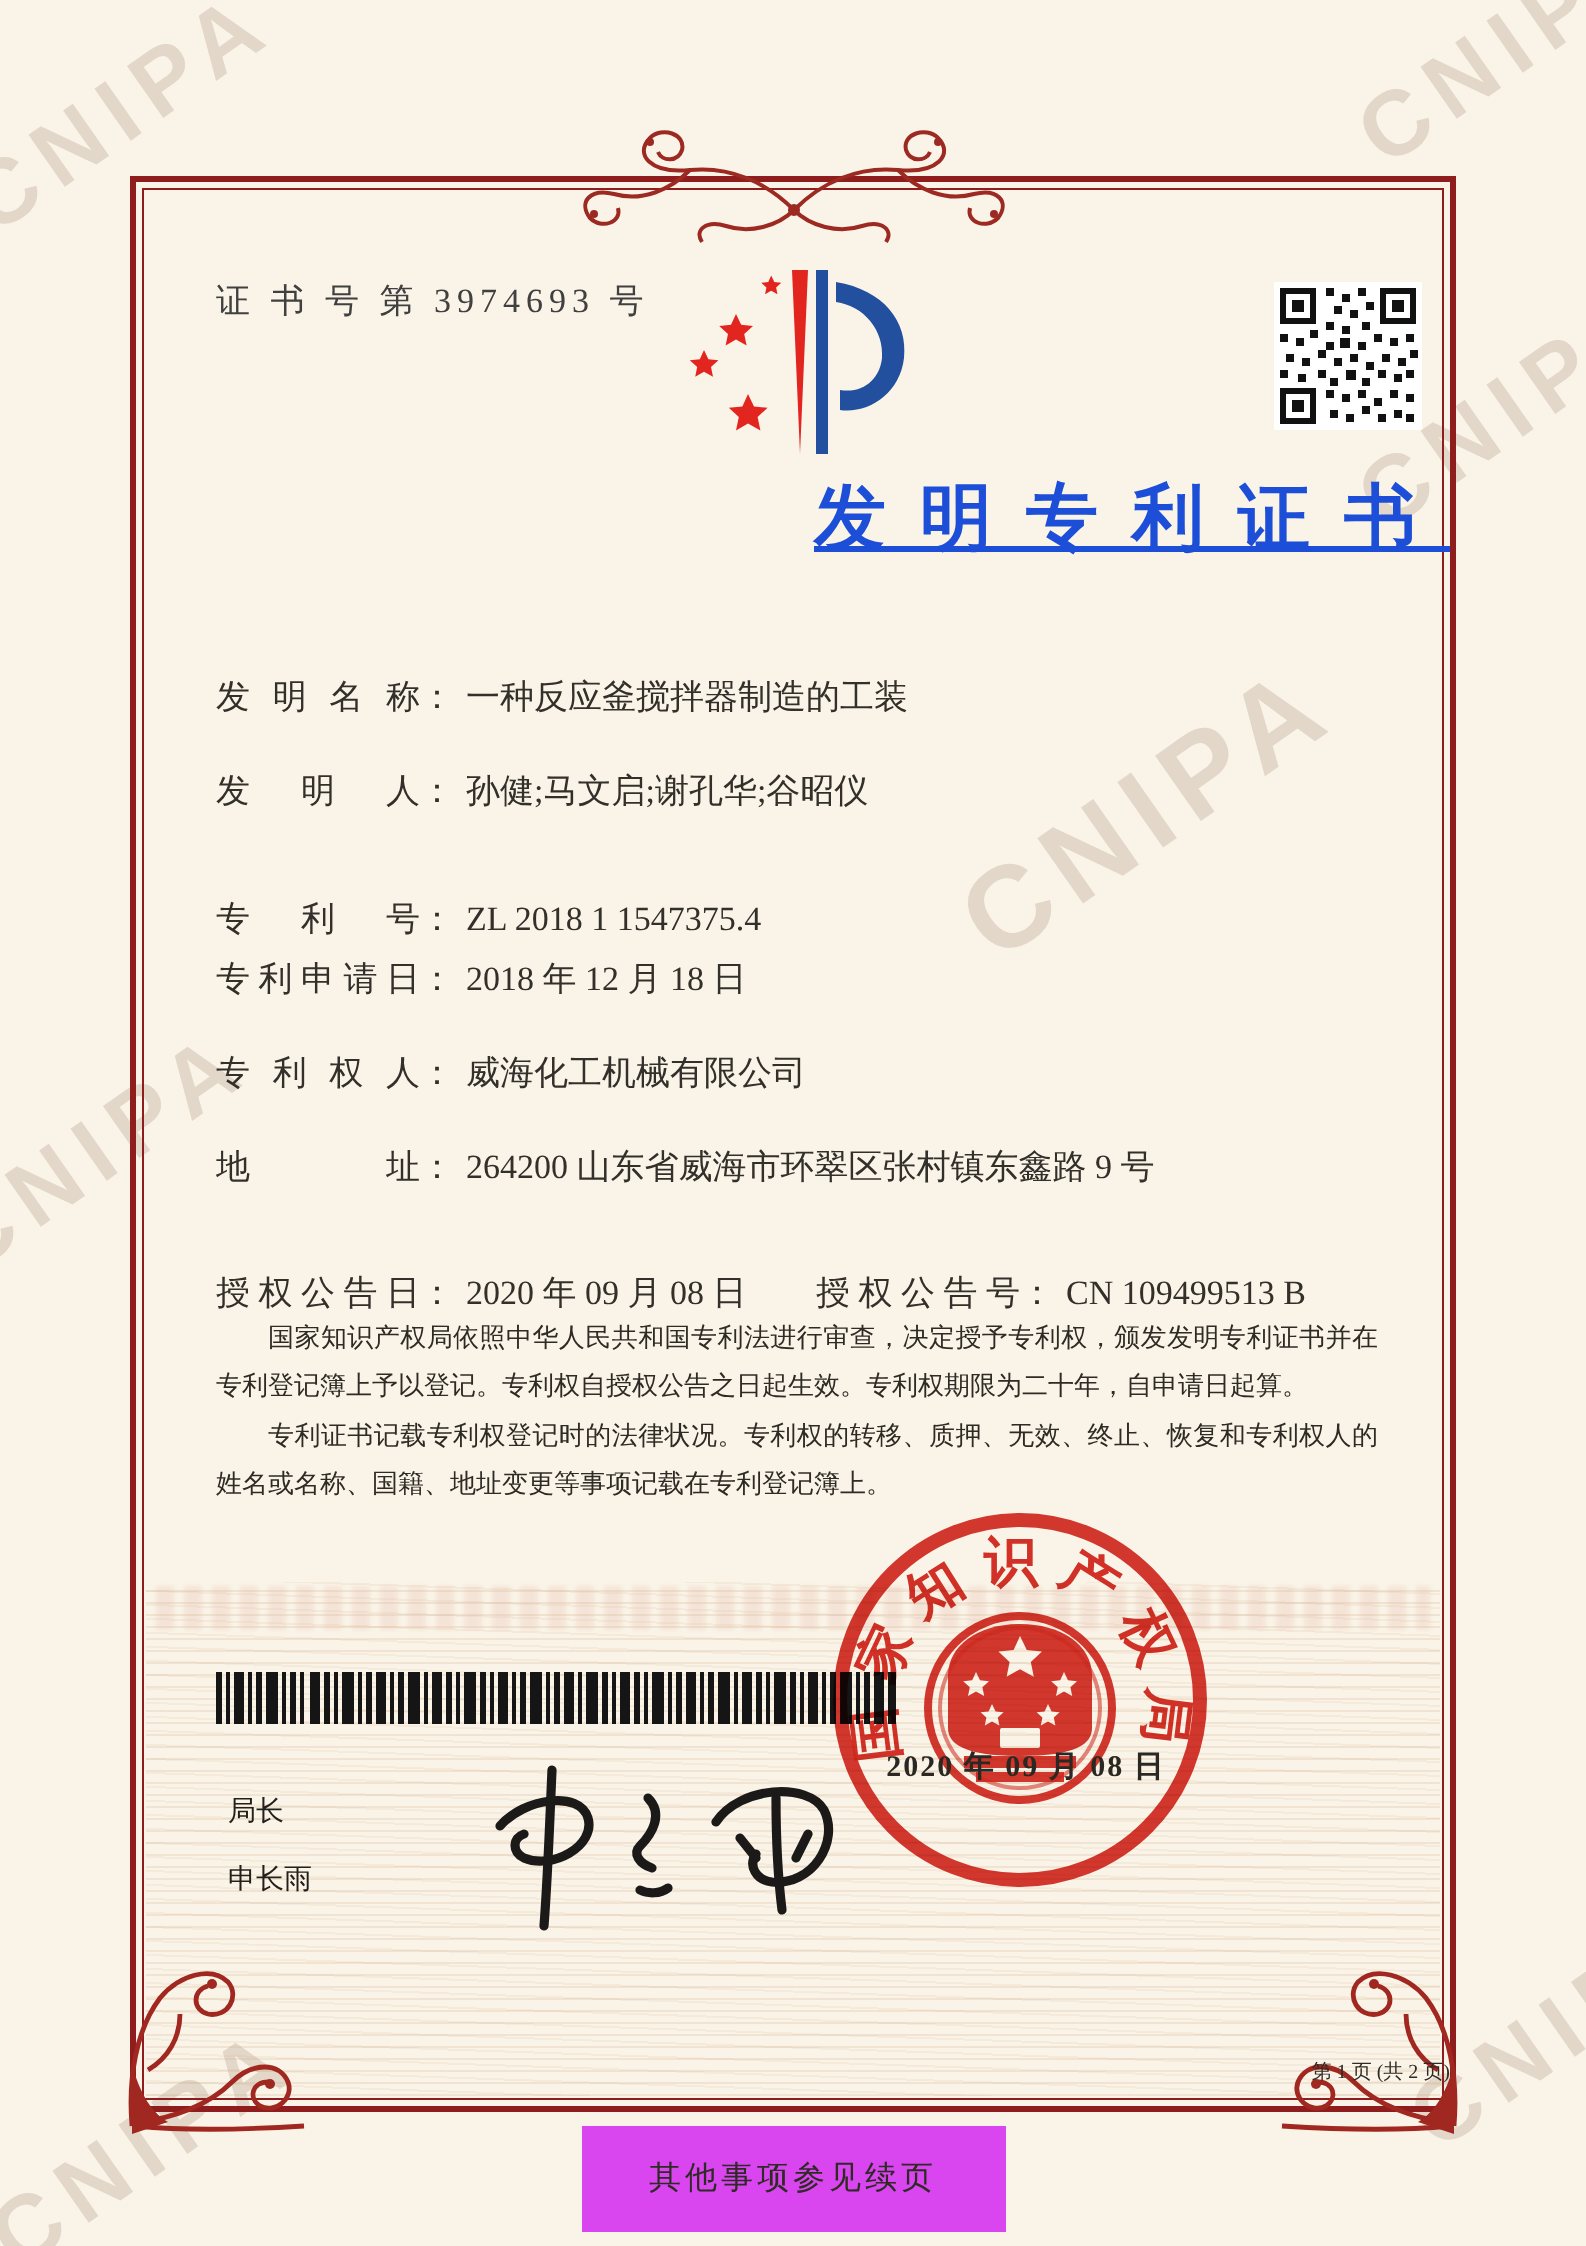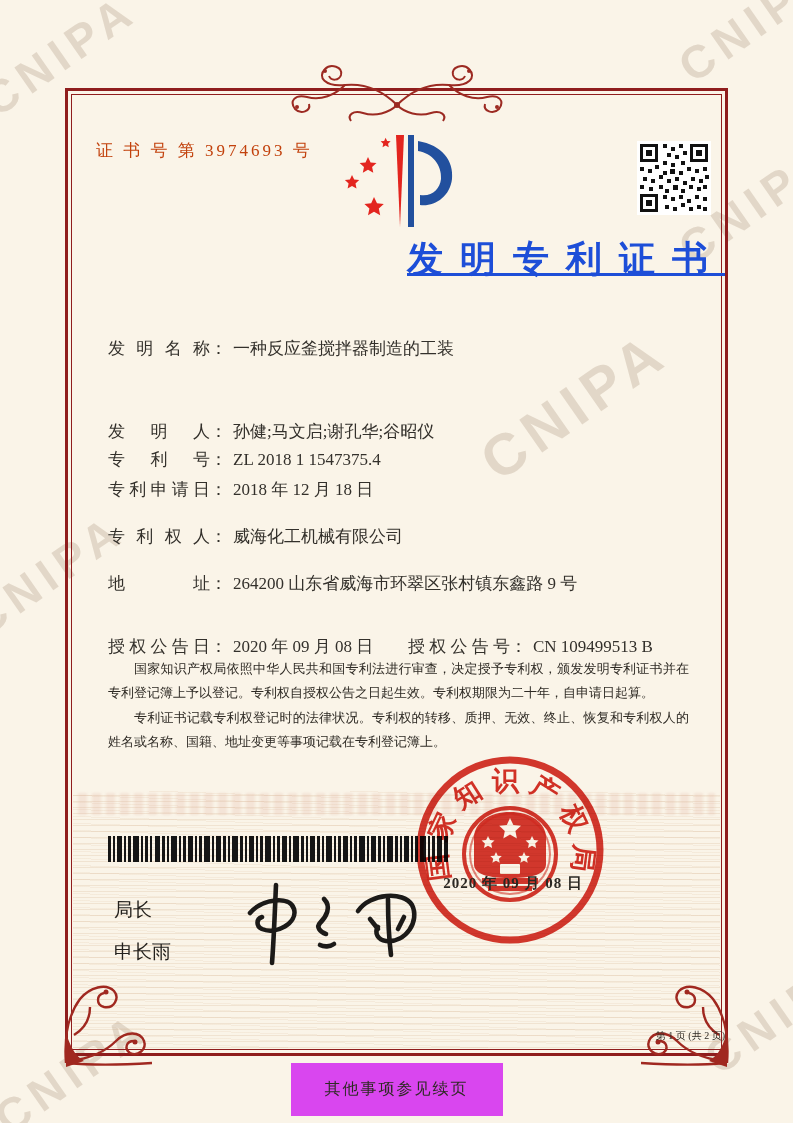--- a/index.html
+++ b/index.html
@@ -31,49 +31,49 @@
   .faint-band{
     position:absolute;left:10px;top:702px;right:10px;height:22px;
     background:repeating-linear-gradient(90deg, rgba(226,176,158,0.22) 0 9px, rgba(0,0,0,0) 9px 14px);
     filter:blur(1px);
   }
   .ornament-top{position:absolute;left:50%;top:-30px;transform:translateX(-50%);}
   .corner-flourish{position:absolute;bottom:-14px;width:100px;height:92px;}
   .corner-flourish.left{left:-8px;}
   .corner-flourish.right{right:-8px;transform:scaleX(-1);}
   .cert-no{
-    position:absolute;left:28px;top:48px;font-size:17px;letter-spacing:3px;color:#c2410c;
+    position:absolute;left:40px;top:48px;font-size:17px;letter-spacing:3px;color:#404040;
   }
   .logo{position:absolute;left:50%;top:44px;transform:translateX(-50%);}
   .qr{position:absolute;right:14px;top:50px;}
   .doc-title{
     position:absolute;left:0;right:0;top:144px;text-align:right;
     font-size:36px;font-weight:bold;letter-spacing:17px;color:#1d4ed8;
     text-indent:17px;
     text-decoration:underline;
   }
   .fields{position:absolute;left:40px;top:240px;right:30px;}
   .field-row{position:absolute;left:0;font-size:17px;white-space:nowrap;color:#33302b;}
   .field-label{
     display:inline-block;width:102px;text-align:justify;text-align-last:justify;
     vertical-align:top;
   }
   .field-colon{display:inline-block;margin-right:6px;}
-  .row-0{top:6px;}  .row-1{top:53px;margin-top:36px;}  .row-2{top:100px;margin-top:17px;}
+  .row-0{top:6px;}  .row-1{top:53px;}  .row-2{top:100px;margin-top:17px;}
   .row-3{top:147px;} .row-4{top:194px;} .row-5{top:241px;}
   .row-6{top:288px;margin-top:16px;}
   .field-inline-2{position:absolute;left:300px;top:0;}
   .body-text{
     position:absolute;left:40px;right:36px;top:566px;
     font-size:13px;line-height:1.88;text-align:justify;color:#2e2a24;
   }
   .body-text p{margin:0;text-indent:2em;}
   .barcode{position:absolute;left:40px;top:745px;}
   .officer{position:absolute;left:46px;top:806px;font-family:"Liberation Sans","DejaVu Sans",sans-serif;
-    font-size:19px;color:#23201c;}
+    font-size:14px;color:#23201c;}
   .officer .name{margin-top:16px;}
   .signature{position:absolute;left:160px;top:786px;}
   .seal-wrap{position:absolute;left:412px;top:752px;width:196px;height:196px;mix-blend-mode:multiply;}
   .seal-date{
     position:absolute;left:418px;top:874px;width:190px;text-align:center;
     font-size:15px;font-weight:bold;letter-spacing:1px;color:#2b2823;z-index:5;
   }
   .page-num{
     position:absolute;left:0;right:0;top:938px;text-align:right;font-size:10px;color:#2e2a24;
   }

